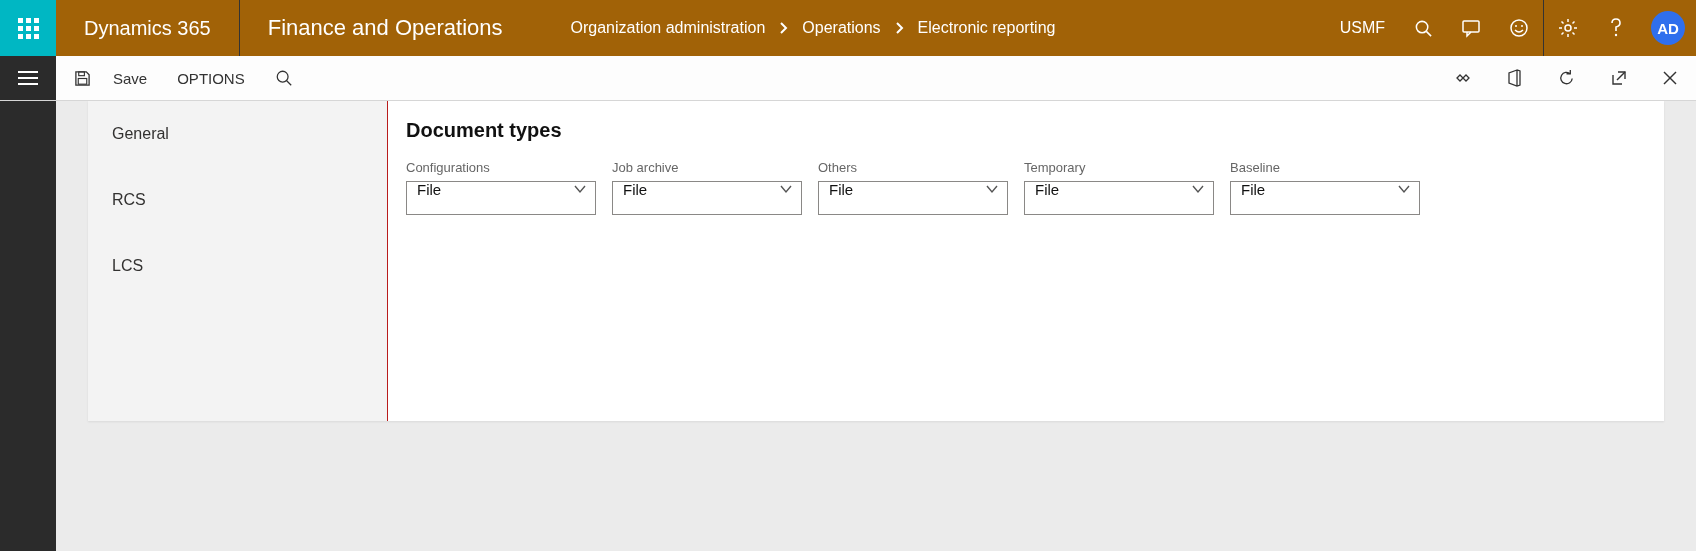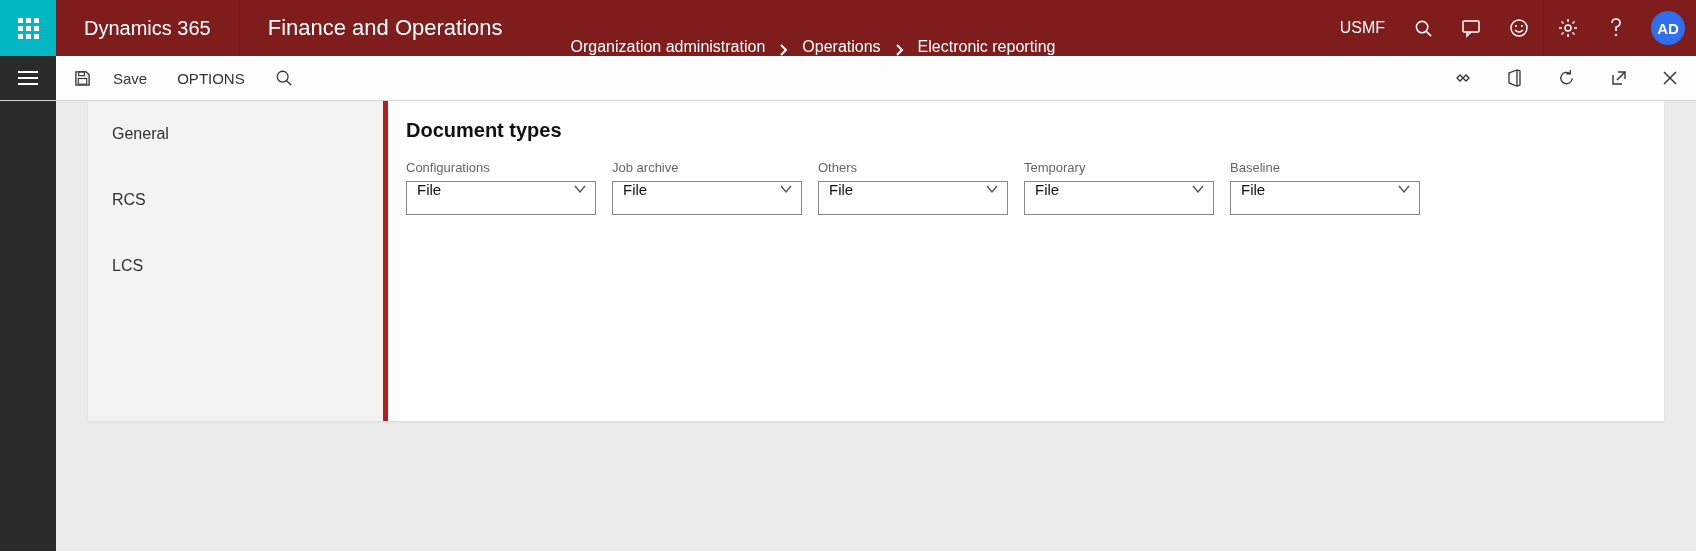--- a/index.html
+++ b/index.html
@@ -3,21 +3,21 @@
 <meta charset="utf-8">
 <style>
   * { box-sizing: border-box; margin: 0; padding: 0; font-family: "Segoe UI", Arial, sans-serif; }
   html, body { width: 1696px; height: 551px; overflow: hidden; background: #fff; }
 
   
   .topbar {
     display: flex;
     align-items: stretch;
     height: 56px;
-    background: #7f1d1d;
+    background: #a16207;
     color: #fff;
   }
   .topbar .waffle {
     width: 56px;
     background: #00b7c3;
     display: flex;
     align-items: center;
     justify-content: center;
     cursor: pointer;
   }
@@ -41,21 +41,21 @@
   .topbar .module {
     display: flex;
     align-items: center;
     padding: 0 28px;
     font-size: 22px;
     font-weight: 400;
     cursor: pointer;
   }
   .topbar .breadcrumbs {
     display: flex;
-    align-items: flex-end;
+    align-items: center;
     gap: 14px;
     margin-left: 40px;
     font-size: 16px;
     color: #fff;
   }
   .topbar .breadcrumbs .crumb { cursor: pointer; }
   .topbar .breadcrumbs .sep { color:#fff; font-size:14px; }
 
   .topbar .right {
     margin-left: auto;
@@ -166,21 +166,21 @@
 
   .panel {
     display: flex;
     background: #fff;
     height: 320px;
     box-shadow: 0 1px 2px rgba(0,0,0,.08);
   }
   .tabs {
     width: 300px;
     background: #f3f3f3;
-    border-right: 5px solid #b91c1c;
+    border-right: 1px solid #b91c1c;
     display: flex;
     flex-direction: column;
   }
   .tab {
     padding: 24px 20px;
     font-size: 16px;
     color: #323130;
     cursor: pointer;
     border-left: 4px solid transparent;
   }

